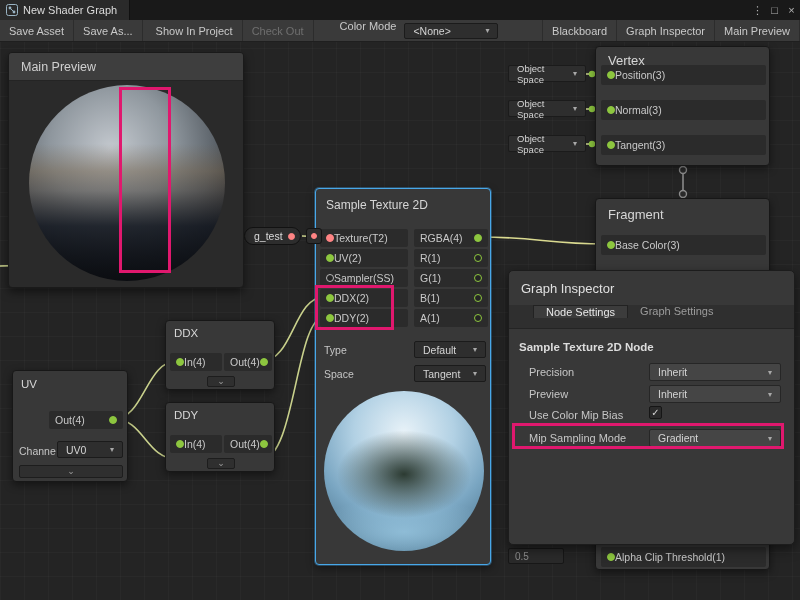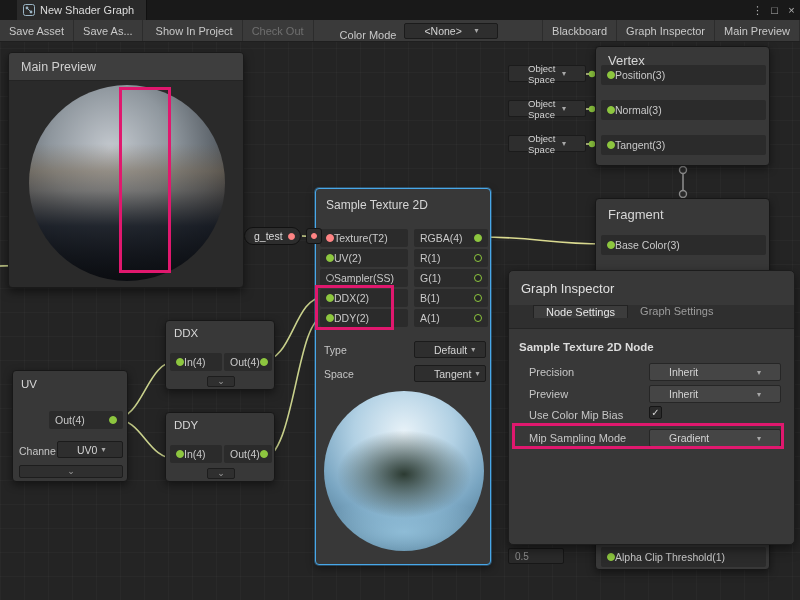--- a/index.html
+++ b/index.html
@@ -5,53 +5,53 @@
   * { box-sizing: border-box; margin: 0; padding: 0; }
   html,body { background:#111; }
   body { font-family:"Liberation Sans", sans-serif; }
   .screen { position:relative; width:800px; height:600px; background:#242424; overflow:hidden;
             background-image:linear-gradient(rgba(255,255,255,.022) 1px,transparent 1px),
                              linear-gradient(90deg,rgba(255,255,255,.022) 1px,transparent 1px);
             background-size:24px 24px; }
 
   
   .titlebar { position:absolute; top:0; left:0; right:0; height:20px; background:#191919;
-              display:flex; align-items:center; z-index:30;padding-left:17px; }
+              display:flex; align-items:center; z-index:30; }
   .doc-tab { display:flex; align-items:center; gap:5px; height:100%; padding:0 12px 0 6px;
              background:#2a2a2a; color:#dcdcdc; font-size:11px; border-right:1px solid #101010; }
   .win-controls { margin-left:auto; display:flex; align-items:center; color:#b5b5b5; }
   .win-btn { width:17px; text-align:center; font-size:11px; line-height:20px; }
 
   
   .toolbar { position:absolute; top:20px; left:0; right:0; height:22px; background:#3a3a3a;
              border-bottom:1px solid #1f1f1f; display:flex; align-items:stretch;
              font-size:11px; color:#c9c9c9; z-index:30; }
   .tb-btn { padding:0 9px; display:flex; align-items:center; border-right:1px solid #2c2c2c; white-space:nowrap; }
   .tb-btn.dim { color:#6f6f6f; }
-  .tb-label { padding:0 8px 0 26px; display:flex; align-items:flex-end; white-space:nowrap; }
+  .tb-label { padding:0 8px 0 26px; display:flex; align-items:flex-start; white-space:nowrap; }
   .spacer { flex:1; }
 
   
   .node { position:absolute; background:#383838; border:1px solid #171717; border-radius:4px;
           z-index:2; box-shadow:0 3px 8px rgba(0,0,0,.45); }
   .node.selected { border:1px solid #48a7e8; box-shadow:0 0 0 1px rgba(72,167,232,.35),0 3px 8px rgba(0,0,0,.45); }
   .node-title { position:absolute; font-size:12px; color:#d6d6d6; white-space:nowrap; }
   .node-title.big { font-size:13px; }
   .slot { position:absolute; height:18px; background:#2b2b2b; border-radius:2px;
           display:flex; align-items:center; gap:0; padding:0 6px; }
   .slot.tall { height:20px; }
   .slot .lbl { font-size:10.5px; color:#c9c9c9; white-space:nowrap; }
   .slot.out { justify-content:space-between; }
   .port { width:8px; height:8px; border-radius:50%; border:1.5px solid #8dc63f; background:#242424; flex:none; }
   .port.filled { background:#8dc63f; }
   .port.red { border-color:#ff8484; } .port.red.filled { background:#ff8484; }
   .port.gray { border-color:#b8b8b8; }
   .dd { position:absolute; background:#2e2e2e; border:1px solid #1b1b1b; border-radius:2px;
         color:#d4d4d4; font-size:10.5px; display:flex; align-items:center;
-        justify-content:space-between; padding:0 19px; height:17px; }
+        justify-content:space-between; padding:0 8px; height:17px; }
   .dd .arrow { font-size:8px; color:#a8a8a8; margin-left:4px; flex:none; }
   .dd.light { background:#454545; border-color:#262626; height:18px; }
   .field-label { position:absolute; font-size:10.5px; color:#c6c6c6; white-space:nowrap; }
   .chev { position:absolute; background:#2f2f2f; border:1px solid #1d1d1d; border-radius:2px;
           display:flex; align-items:center; justify-content:center; color:#9e9e9e; font-size:9px; line-height:1; }
   .sphere { position:absolute; border-radius:50%; }
 
   
   .panel { position:absolute; background:#2a2a2a; border:1px solid #1a1a1a; border-radius:4px;
            z-index:3; box-shadow:0 4px 10px rgba(0,0,0,.5); }
@@ -230,21 +230,21 @@
     </div>
     <div class="slot out" style="left:58px; top:32px; width:48px;">
       <span class="lbl">Out(4)</span>
       <span class="port filled"></span>
     </div>
     <div class="chev" style="left:41px; top:55px; width:28px; height:11px;">
       <span>⌄</span>
     </div>
   </div>
 
-  <div class="node" style="left:165px; top:412px; width:110px; height:70px;">
+  <div class="node" style="left:165px; top:402px; width:110px; height:70px;">
     <div class="node-title" style="left:8px; top:6px; font-size:11.5px;">DDY</div>
     <div class="slot" style="left:4px; top:32px; width:52px;">
       <span class="port filled"></span>
       <span class="lbl">In(4)</span>
     </div>
     <div class="slot out" style="left:58px; top:32px; width:48px;">
       <span class="lbl">Out(4)</span>
       <span class="port filled"></span>
     </div>
     <div class="chev" style="left:41px; top:55px; width:28px; height:11px;">

